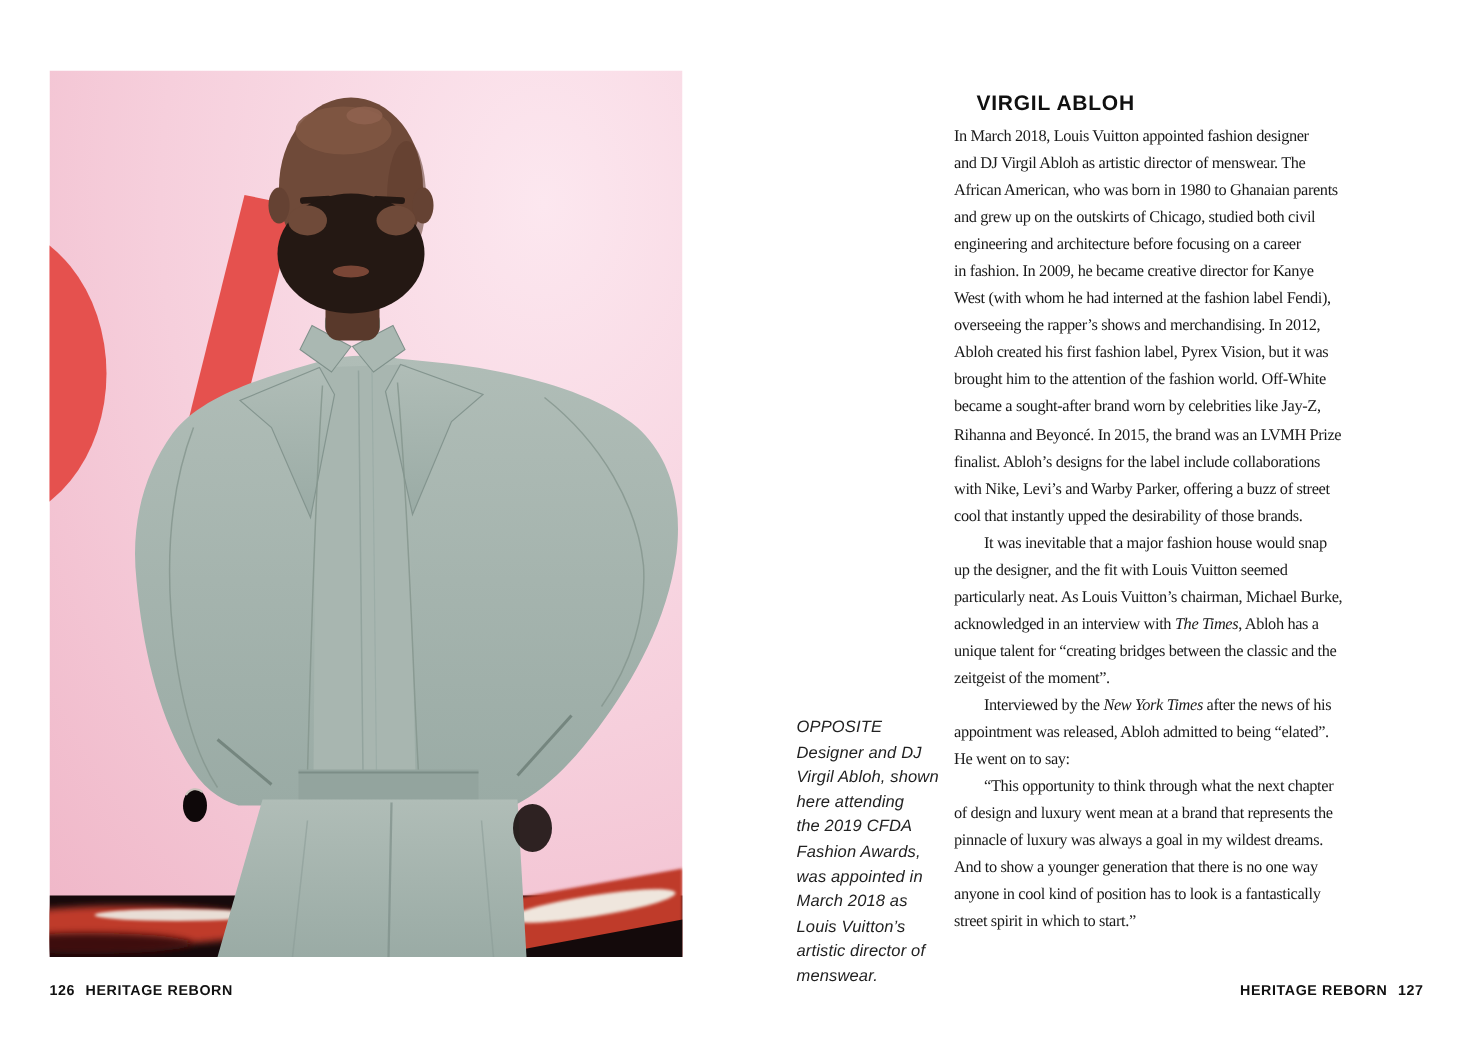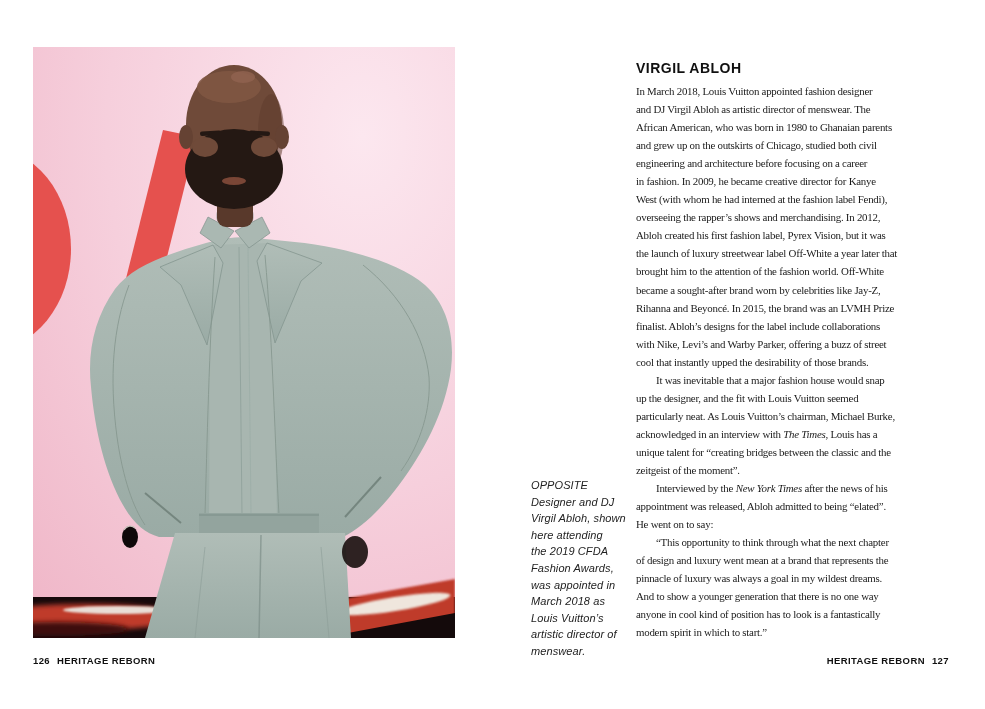--- a/index.html
+++ b/index.html
@@ -9,21 +9,21 @@
   }
   .photo{position:absolute;left:33px;top:47px;width:422px;height:591px;}
   .photo svg{display:block;}
   .caption{
     position:absolute;left:531px;top:477px;width:104px;
     font-size:11px;line-height:16.6px;letter-spacing:.1px;color:#222;font-style:italic;
   }
   .caption .cap-line{white-space:nowrap;}
   .article{position:absolute;left:636px;top:60px;width:316px;}
   .article h1{
-    margin:0 0 6px 0;font-family:"Liberation Sans",sans-serif;
+    margin:0 0 6px 15px;font-family:"Liberation Sans",sans-serif;
     font-weight:bold;font-size:14px;letter-spacing:.5px;color:#101010;
   }
   .bodytext{
     font-family:Liberation Serif, serif;font-size:10.9px;
     line-height:18.05px;letter-spacing:-.25px;color:#1a1a1a;
   }
   .bodytext .line{white-space:nowrap;}
   .bodytext .line.indent{text-indent:20px;}
   .folio{
     position:absolute;top:655px;font-size:9.5px;font-weight:bold;
@@ -180,42 +180,41 @@
     <div class="bodytext">
         <div class="line"><span>In March 2018, Louis Vuitton appointed fashion designer</span></div>
         <div class="line"><span>and DJ Virgil Abloh as artistic director of menswear. The</span></div>
         <div class="line"><span>African American, who was born in 1980 to Ghanaian parents</span></div>
         <div class="line"><span>and grew up on the outskirts of Chicago, studied both civil</span></div>
         <div class="line"><span>engineering and architecture before focusing on a career</span></div>
         <div class="line"><span>in fashion. In 2009, he became creative director for Kanye</span></div>
         <div class="line"><span>West (with whom he had interned at the fashion label Fendi),</span></div>
         <div class="line"><span>overseeing the rapper’s shows and merchandising. In 2012,</span></div>
         <div class="line"><span>Abloh created his first fashion label, Pyrex Vision, but it was</span></div>
-        <div class="line"><span>the launch of luxury streetwear label Off-White a year later that</span></div>
         <div class="line"><span>brought him to the attention of the fashion world. Off-White</span></div>
         <div class="line"><span>became a sought-after brand worn by celebrities like Jay-Z,</span></div>
         <div class="line"><span>Rihanna and Beyoncé. In 2015, the brand was an LVMH Prize</span></div>
         <div class="line"><span>finalist. Abloh’s designs for the label include collaborations</span></div>
         <div class="line"><span>with Nike, Levi’s and Warby Parker, offering a buzz of street</span></div>
         <div class="line"><span>cool that instantly upped the desirability of those brands.</span></div>
         <div class="line indent"><span>It was inevitable that a major fashion house would snap</span></div>
         <div class="line"><span>up the designer, and the fit with Louis Vuitton seemed</span></div>
         <div class="line"><span>particularly neat. As Louis Vuitton’s chairman, Michael Burke,</span></div>
-        <div class="line"><span>acknowledged in an interview with </span><i>The Times</i><span>, Louis has a</span></div>
+        <div class="line"><span>acknowledged in an interview with </span><i>The Times</i><span>, Abloh has a</span></div>
         <div class="line"><span>unique talent for “creating bridges between the classic and the</span></div>
         <div class="line"><span>zeitgeist of the moment”.</span></div>
         <div class="line indent"><span>Interviewed by the </span><i>New York Times</i><span> after the news of his</span></div>
         <div class="line"><span>appointment was released, Abloh admitted to being “elated”.</span></div>
         <div class="line"><span>He went on to say:</span></div>
         <div class="line indent"><span>“This opportunity to think through what the next chapter</span></div>
         <div class="line"><span>of design and luxury went mean at a brand that represents the</span></div>
         <div class="line"><span>pinnacle of luxury was always a goal in my wildest dreams.</span></div>
         <div class="line"><span>And to show a younger generation that there is no one way</span></div>
         <div class="line"><span>anyone in cool kind of position has to look is a fantastically</span></div>
-        <div class="line"><span>modern spirit in which to start.”</span></div>
+        <div class="line"><span>street spirit in which to start.”</span></div>
       </div>
   </div>
 
   <div class="folio folio-left">
     <span>126</span><span class="num-gap"></span><span>HERITAGE REBORN</span>
   </div>
   <div class="folio folio-right">
     <span>HERITAGE REBORN</span><span class="num-gap"></span><span>127</span>
   </div>
 

